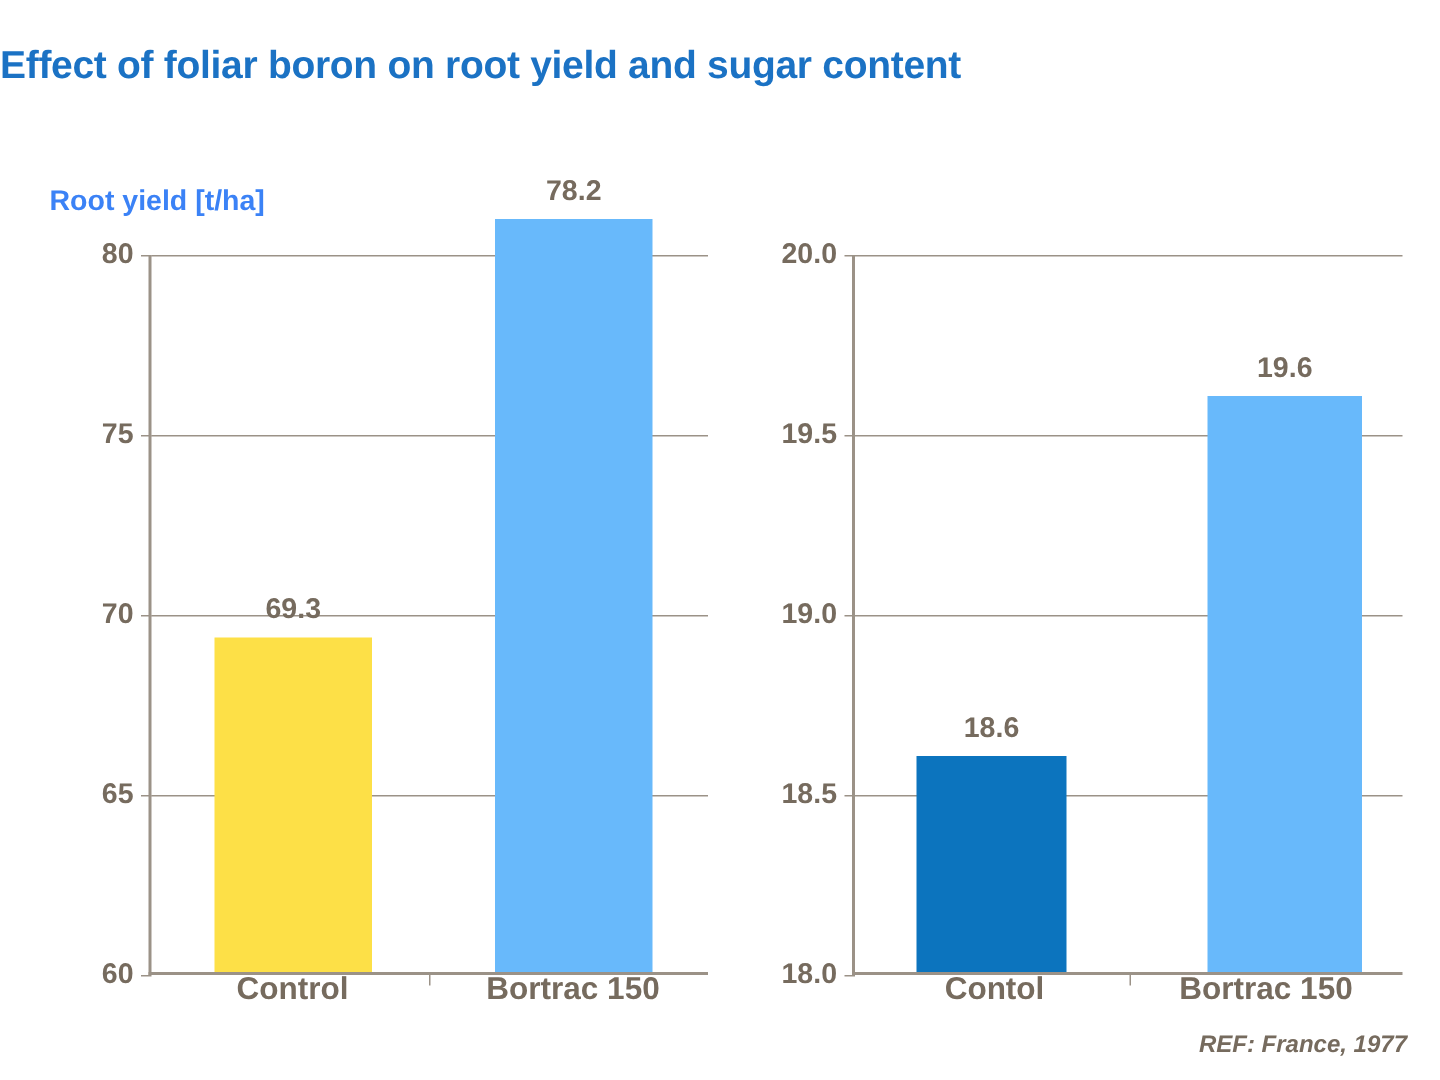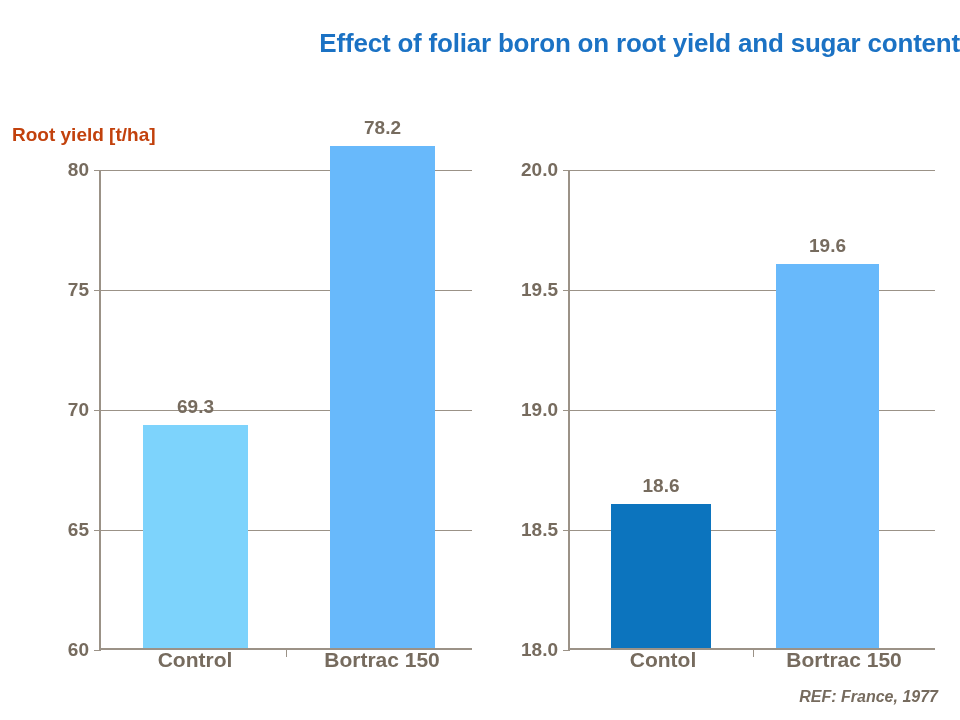--- a/index.html
+++ b/index.html
@@ -14,43 +14,44 @@
     overflow: hidden;
     position: relative;
   }
 
   
   #chart-title {
     position: absolute;
     left: 0;
     top: 28px;
     width: 960px;
-    text-align: right;
+    text-align: left;
     font-size: 26px;
     font-weight: bold;
     color: #1B72C4;
     letter-spacing: -0.2px;
     white-space: nowrap;
   }
 
   
   .panel {
     position: absolute;
     top: 0;
     height: 720px;
   }
   #panel-root-yield { left: 0; width: 490px; }
   #panel-sugar      { left: 480px; width: 480px; }
 
   .axis-title {
     position: absolute;
     font-size: 19px;
     font-weight: bold;
-    color: #c2410c;
-    white-space: nowrap;
+    color: #3b82f6;
+    white-space: nowrap;
+    margin-left: 21px;
   }
   #axis-title-root  { left: 12px;  top: 124px; }
   #axis-title-sugar { left: 12px;  top: 124px; }
 
   
   .plot {
     position: absolute;
     border-left: 2px solid #9B9287;
     border-bottom: 2px solid #9B9287;
     box-sizing: border-box;
@@ -169,21 +170,21 @@
 
     <div class="gridline" style="top:360px;"></div>
     <div class="ytick-mark" style="top:360px; left:-7px;"></div>
     <div class="ytick-label" style="top:360px;">65</div>
 
     <div class="ytick-mark" style="top:480px; left:-7px;"></div>
     <div class="ytick-label" style="top:480px;">60</div>
 
     <div class="xtick-mark" style="left:185px;"></div>
 
-    <div class="bar" style="left:42px; width:105px; height:223px; background:#7dd3fc;">
+    <div class="bar" style="left:42px; width:105px; height:223px; background:#fde047;">
       <span class="bar-value">69.3</span>
     </div>
     <div class="cat-label" style="left:94px;">Control</div>
 
     <div class="bar" style="left:229px; width:105px; height:502px; background:#68B9FB;">
       <span class="bar-value">78.2</span>
     </div>
     <div class="cat-label" style="left:281px;">Bortrac 150</div>
   </div>
 </div>
@@ -212,20 +213,20 @@
     <div class="ytick-mark" style="top:480px; left:-7px;"></div>
     <div class="ytick-label" style="top:480px;">18.0</div>
 
     <div class="xtick-mark" style="left:183px;"></div>
 
     <div class="bar" style="left:41px; width:100px; height:144px; background:#0C74BE;">
       <span class="bar-value">18.6</span>
     </div>
     <div class="cat-label" style="left:93px;">Contol</div>
 
-    <div class="bar" style="left:206px; width:103px; height:384px; background:#68B9FB;">
+    <div class="bar" style="left:235px; width:103px; height:384px; background:#68B9FB;">
       <span class="bar-value">19.6</span>
     </div>
     <div class="cat-label" style="left:274px;">Bortrac 150</div>
   </div>
 </div>
 
 <div id="ref-note">REF: France, 1977</div>
 
 </body></html>

